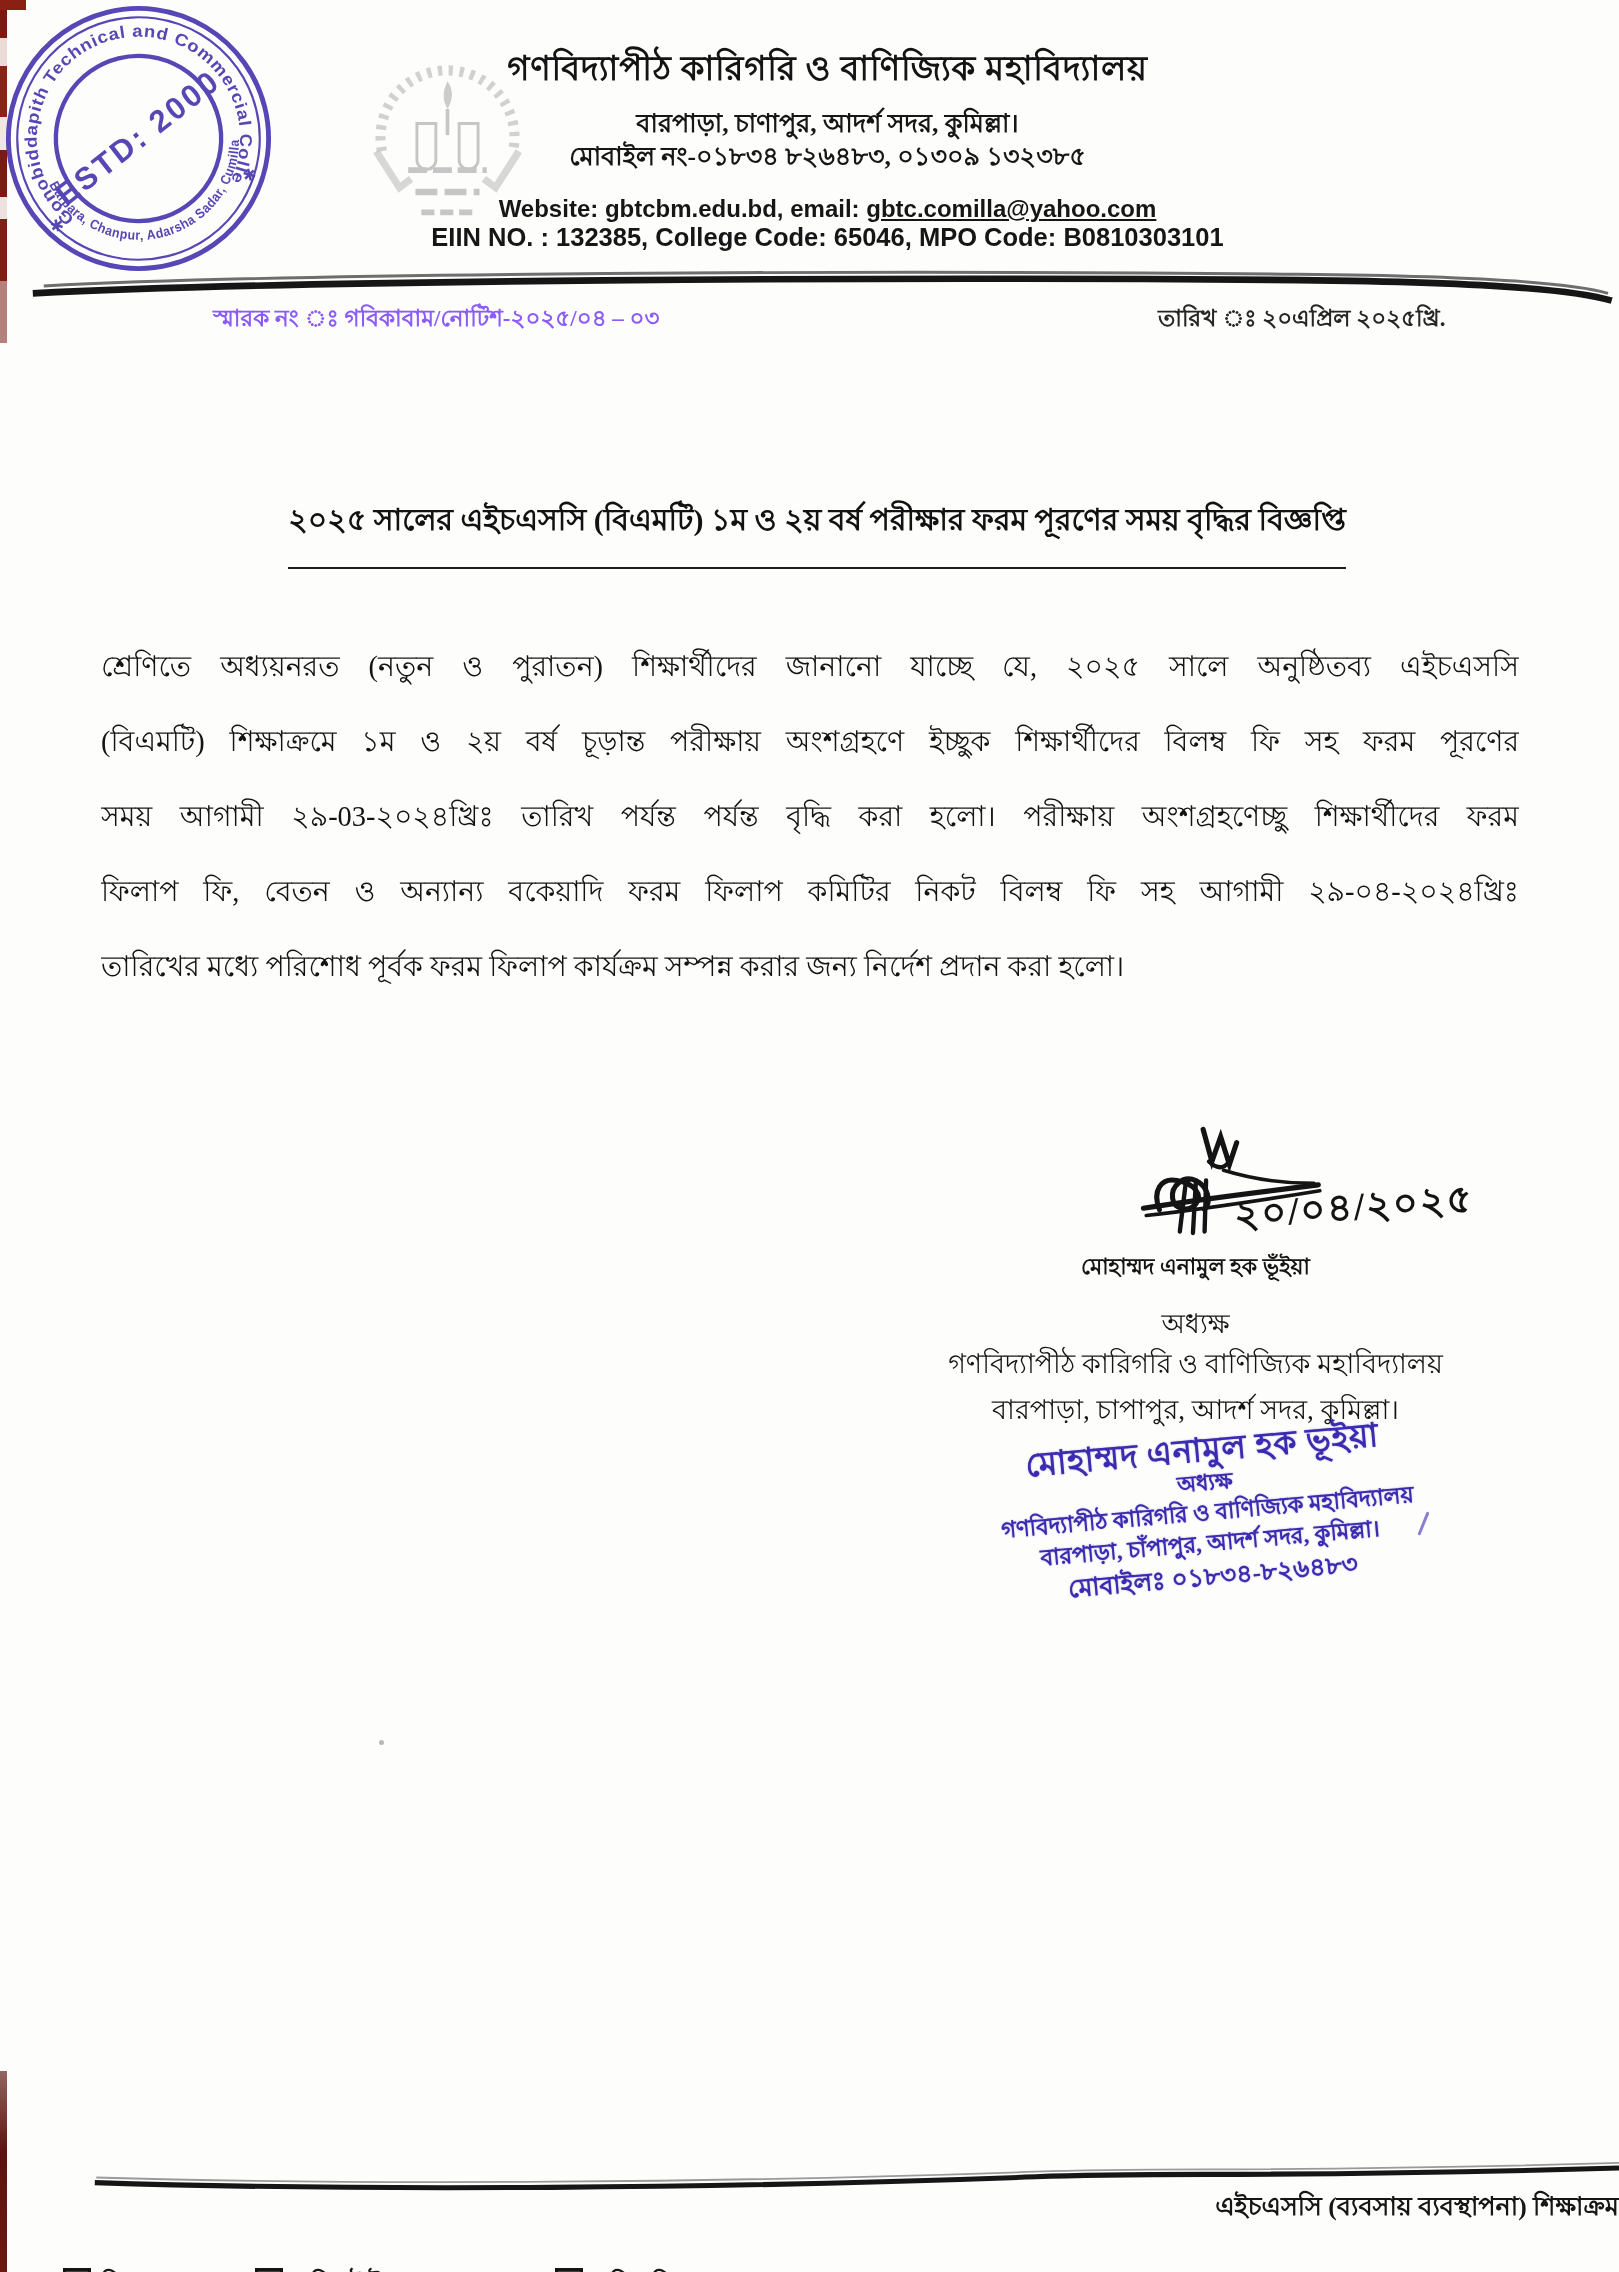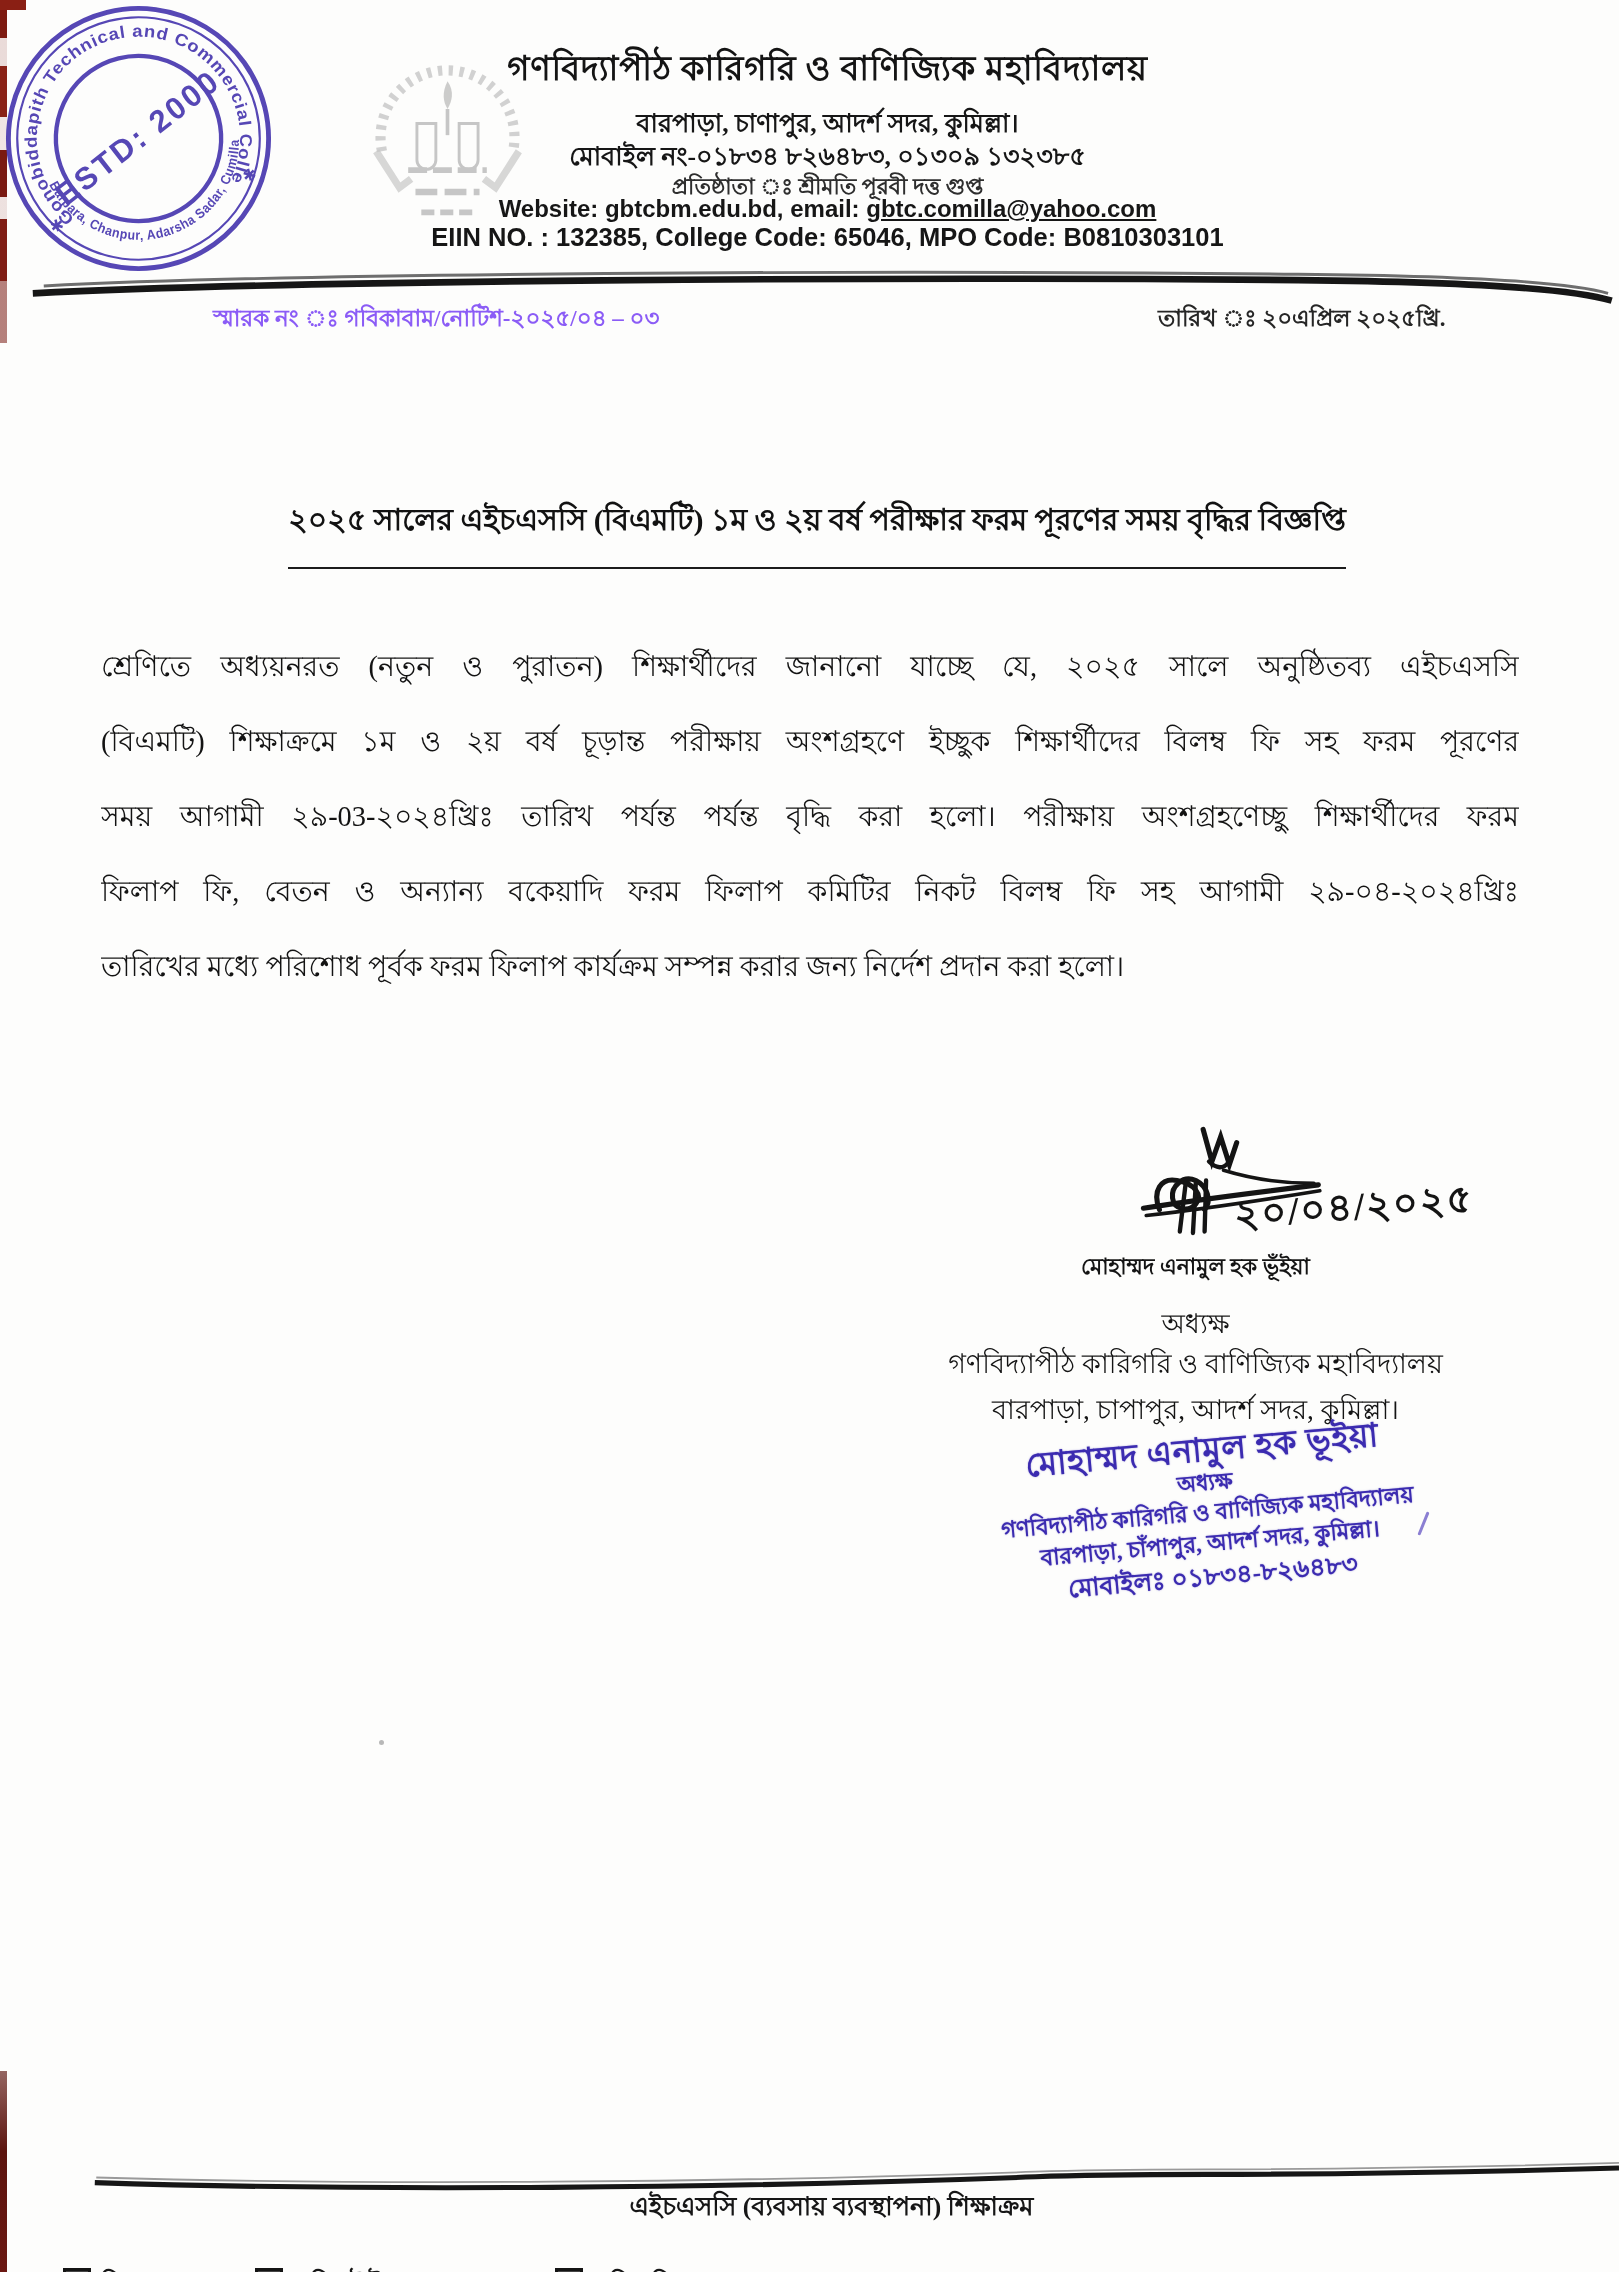--- a/index.html
+++ b/index.html
@@ -69,21 +69,21 @@
   .st-college{font-size:22.6px;line-height:31px;}
   .st-addr{font-size:22.6px;line-height:31px;}
   .st-mobile{font-size:25px;line-height:35px;}
   .stamp-tick{position:absolute;left:1422px;top:1511px;width:2.9px;height:25px;background:#5a48c0;
     border-radius:2.2px;transform:rotate(22deg);opacity:.7;}
   .dot-artifact{position:absolute;left:379px;top:1740px;width:5.1px;height:5.1px;border-radius:50%;
     background:#8a8a8a;opacity:.6;}
 
   
   .rule-bottom{position:absolute;left:0;top:2152px;width:1619px;height:51px;}
-  .f-program{position:absolute;left:44px;top:2187px;width:1575px;text-align:center;
+  .f-program{position:absolute;left:44px;top:2187px;width:1575px;text-align:right;
     font-size:25.5px;font-weight:700;color:#161616;}
   .f-courses{position:absolute;left:44px;top:2222px;width:1575px;text-align:left;
     font-size:25.5px;font-weight:700;color:#161616;margin-top:43px;}
   .f-courses .item{margin:0 19px;white-space:nowrap;}
   .sq{display:inline-block;width:22px;height:22px;background:#454545;border:3.6px solid #141414;
     vertical-align:-2.9px;margin-right:10.2px;}
 </style>
 </head>
 <body>
 
@@ -124,21 +124,20 @@
       <path d="M74,176 h108" stroke-width="8" stroke-dasharray="26 8"></path>
       <path d="M30,150 L62,200 L78,188 M226,150 L194,200 L178,188" stroke-width="10" opacity=".7"></path>
       <path d="M84,206 h88" stroke-width="9" stroke-dasharray="30 10"></path>
       <path d="M92,234 h72" stroke-width="8" stroke-dasharray="18 8"></path>
     </g>
   </svg>
 
   <div class="head h-college">গণবিদ্যাপীঠ কারিগরি ও বাণিজ্যিক মহাবিদ্যালয়</div>
   <div class="head h-address">বারপাড়া, চাণাপুর, আদর্শ সদর, কুমিল্লা।</div>
   <div class="head h-mobile">মোবাইল নং-০১৮৩৪ ৮২৬৪৮৩, ০১৩০৯ ১৩২৩৮৫</div>
-  <div class="head h-founder">প্রতিষ্ঠাতা ঃ শ্রীমতি পূরবী দত্ত গুপ্ত</div>
   <div class="head h-web"><span>Website: gbtcbm.edu.bd, email: </span><span class="mail">gbtc.comilla@yahoo.com</span></div>
   <div class="head h-codes">EIIN NO. : 132385, College Code: 65046, MPO Code: B0810303101</div>
 
   <svg class="rule-top" viewBox="0 0 2220 60" preserveAspectRatio="none">
     <path d="M60,30 C400,12 1200,8 1780,14 C1990,16 2150,24 2205,40" stroke="#6e6e6e" stroke-width="4" fill="none"></path>
     <path d="M45,40 C400,22 1200,17 1780,22 C1990,24 2150,32 2210,50" stroke="#161616" stroke-width="9" fill="none"></path>
   </svg>
 
   <div class="memo">স্মারক নং ঃ গবিকাবাম/নোটিশ-২০২৫/০৪ – ০৩</div>
   <div class="mdate">তারিখ ঃ ২০এপ্রিল ২০২৫খ্রি.</div>

